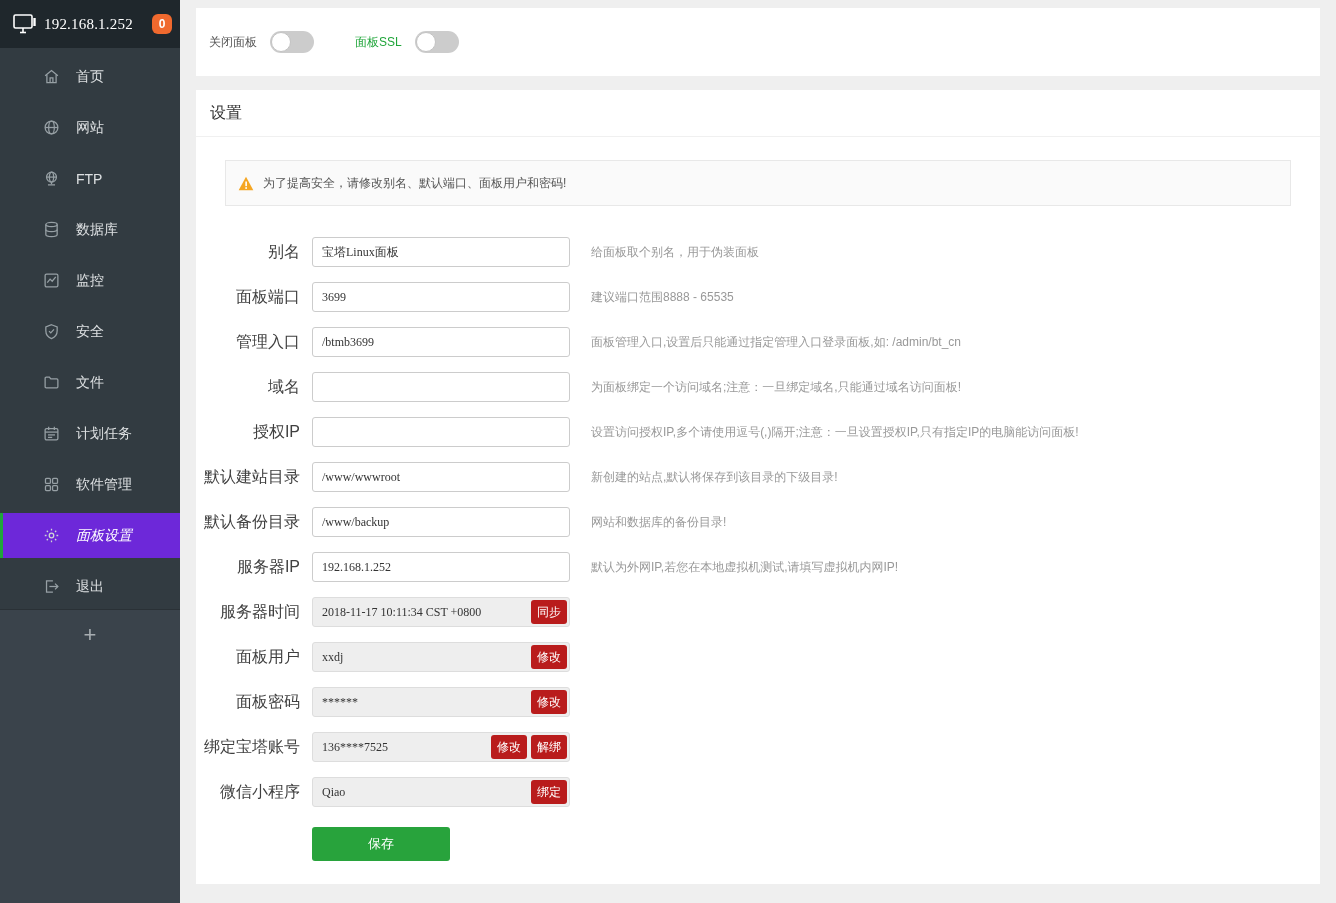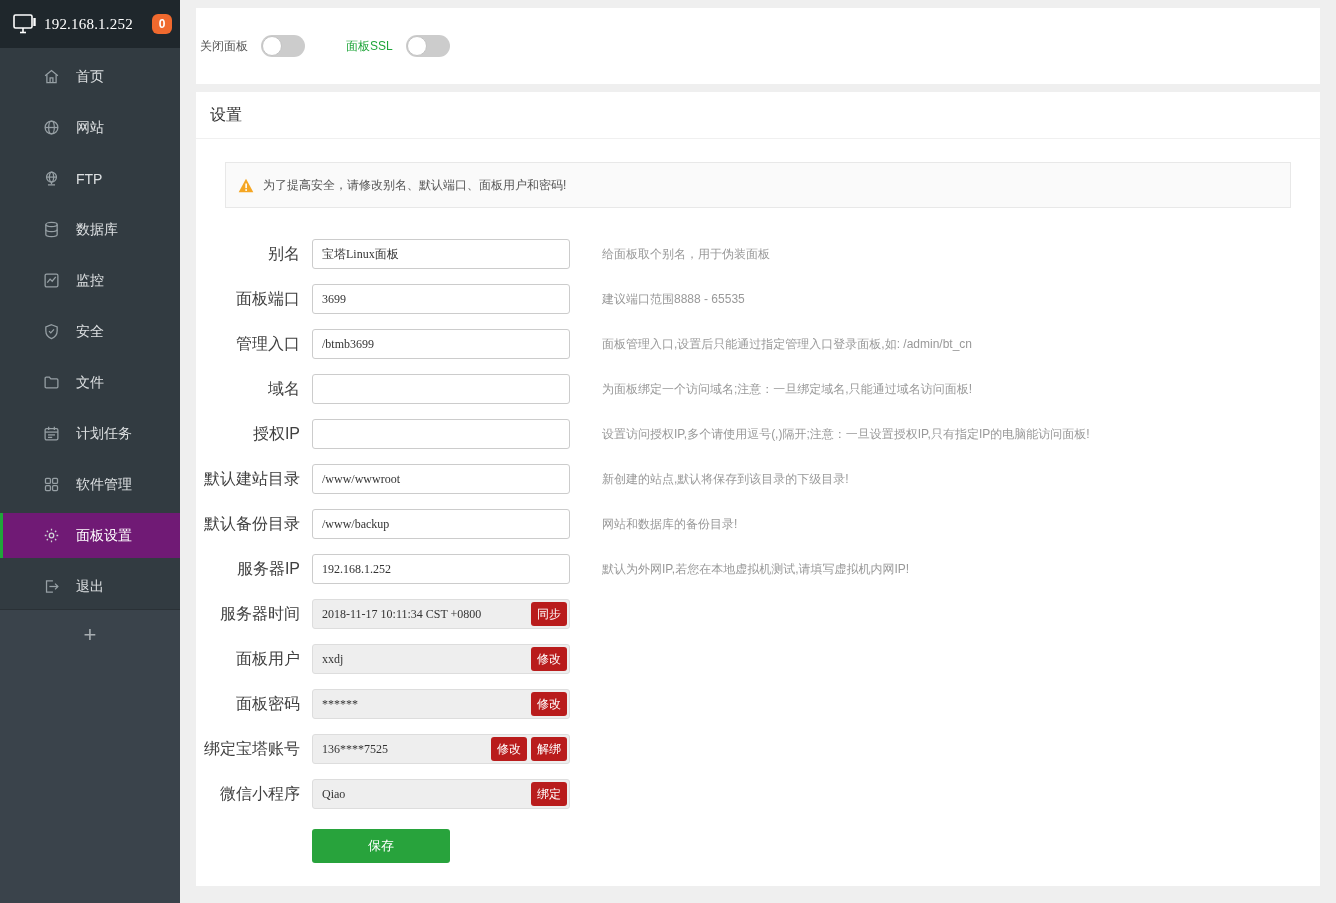--- a/index.html
+++ b/index.html
@@ -11,30 +11,30 @@
   .sidebar { width:180px; height:903px; background:#3a434b; display:flex; flex-direction:column; flex-shrink:0; }
   .sb-header { height:48px; background:#1f272c; display:flex; align-items:center; padding:0 8px 0 13px; }
   .sb-header .ip { color:#fff; font-size:15px; font-family:"Liberation Serif", serif; margin-left:7px; letter-spacing:.2px; }
   .badge { margin-left:auto; min-width:20px; height:20px; background:#f0692e; border-radius:6px;
     color:#fff; font-size:12px; font-weight:bold; display:flex; align-items:center; justify-content:center; padding:0 4px; }
   .menu { background:#323b41; border-bottom:1px solid #2a3136; }
   .mi { height:45px; display:flex; align-items:center; border-left:3px solid transparent; padding-left:40px; cursor:pointer;margin-top:6px; }
   .mi .mi-icon { width:17px; height:17px; display:inline-flex; color:#97a0a5; }
   .mi .mi-icon svg { width:17px; height:17px; }
   .mi .mi-label { margin-left:16px; font-size:14px; color:#dde0e2; }
-  .mi.active { background:#701a75; border-left-color:#20a53a; }
+  .mi.active { background:#6d28d9; border-left-color:#20a53a;font-style:italic; }
   .mi.active .mi-label { color:#fff; }
   .mi.active .mi-icon { color:#cfd4d6; }
   .sb-bottom { flex:1; display:flex; justify-content:center; }
   .add-btn { margin-top:11px; color:#a7adb1; font-size:22px; height:28px; line-height:28px; cursor:pointer; padding:0 10px; }
 
   
   .main { flex:1; padding:8px 16px 0; }
   .card { background:#fff; }
-  .top-card { height:76px; display:flex; align-items:center; padding-left:4px; margin-bottom:8px; }
+  .top-card { height:68px; display:flex; align-items:center; padding-left:13px; margin-bottom:14px; }
   .tg-label { font-size:12px; color:#555; }
   .tg-label.green { color:#20a53a; cursor:pointer; }
   .switch { width:44px; height:22px; background:#ccc; border-radius:12px; position:relative; display:inline-block; margin-left:13px; cursor:pointer; }
   .switch .knob { position:absolute; left:1px; top:1px; width:20px; height:20px; background:#fff; border:1px solid #c3c3c3; border-radius:50%; }
   .sp40 { width:41px; }
 
   .main-card { height:794px; }
   .card-head { height:47px; border-bottom:1px solid #f0f0f0; display:flex; align-items:center; padding-left:14px; }
   .card-head h2 { font-size:16px; font-weight:normal; color:#333; }
 
@@ -46,21 +46,21 @@
   .row { display:flex; align-items:center; margin-top:15px; height:30px; }
   .row.first { margin-top:31px; }
   .rl { width:104px; text-align:right; font-size:16px; color:#404040; flex-shrink:0; }
   .ig { margin-left:12px; position:relative; width:258px; height:30px; flex-shrink:0; }
   .ig input { width:258px; height:30px; border:1px solid #ccc; border-radius:3px; padding:0 9px;
     font-size:12px; color:#333; font-family:Liberation Serif, serif; outline:none; background:#fff; }
   .ig input.ro { background:#eee; border-color:#ddd; }
   .btns { position:absolute; right:3px; top:3px; display:flex; gap:4px; }
   .gbtn { height:24px; padding:0 6px; background:#b91c1c; border:none; border-radius:3px;
     color:#fff; font-size:12px; cursor:pointer; font-family:"Liberation Sans", sans-serif; }
-  .hint { margin-left:32px; font-size:12px; color:#999; white-space:nowrap; }
+  .hint { margin-left:21px; font-size:12px; color:#999; white-space:nowrap; }
   .save { margin:20px 0 0 116px; width:138px; height:34px; background:#28a33c; border:none; border-radius:3px;
     color:#fff; font-size:13px; cursor:pointer; font-family:"Liberation Sans", sans-serif; }
 </style>
 </head>
 <body>
 
 <aside class="sidebar">
   <div class="sb-header">
     <span style="display:inline-flex;">
       <svg width="24" height="20" viewBox="0 0 24 20" fill="none" stroke="#fff" stroke-width="1.6">

